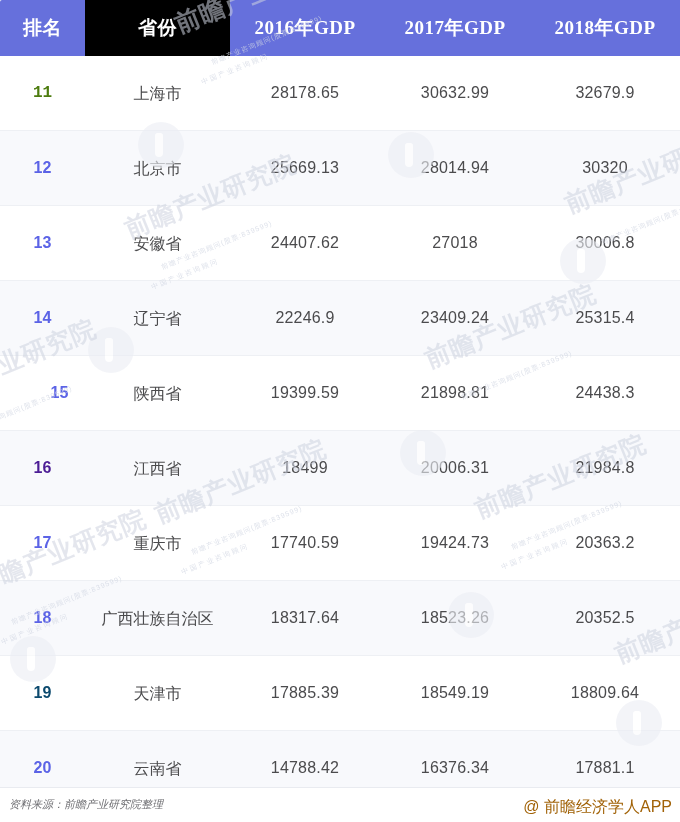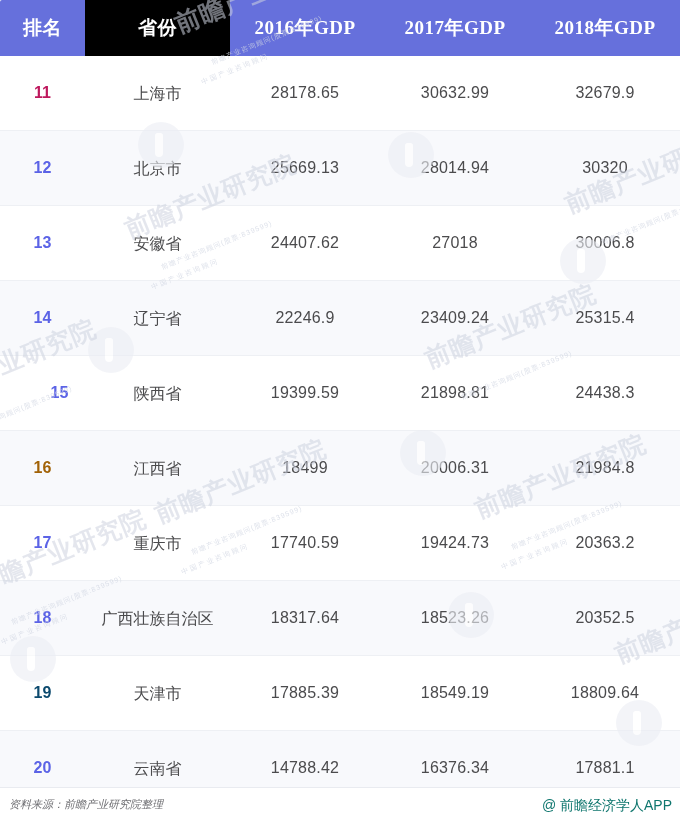--- a/index.html
+++ b/index.html
@@ -172,22 +172,22 @@
     top: 9px;
     font-size: 11px;
     font-style: italic;
     color: #6f6f73;
     font-family: "Liberation Sans", "DejaVu Sans", sans-serif;
   }
   .footer .app {
     position: absolute;
     right: 8px;
     top: 9px;
-    font-size: 14px;
-    color: #0f766e;
+    font-size: 16px;
+    color: #a16207;
   }
 </style>
 </head>
 <body>
 
 <div id="page">
 
   <div class="wm-layer">
     <div class="wm wm-main" style="left:170px; top:10px;">前瞻产业研究院</div>
     <div class="wm wm-code" style="left:210px; top:58px;">前瞻产业咨询顾问(股票:839599)</div>
@@ -243,21 +243,21 @@
         <tr>
           <th style="background: rgb(102, 112, 220);">排名</th>
           <th style="background: #000000;">省份</th>
           <th style="background: rgb(102, 112, 220);">2016年GDP</th>
           <th style="background: rgb(102, 112, 220);">2017年GDP</th>
           <th style="background: rgb(102, 112, 220);">2018年GDP</th>
         </tr>
       </thead>
       <tbody id="tbody">
           <tr class="odd">
-            <td class="rank" style="color: #be185d;">11</td>
+            <td class="rank" style="color: #4d7c0f; font-family: Liberation Mono, monospace;">11</td>
             <td class="prov">上海市</td>
             <td class="num">28178.65</td>
             <td class="num">30632.99</td>
             <td class="num">32679.9</td>
           </tr>
           <tr class="even" style="background: rgb(248, 249, 252);">
             <td class="rank" style="color: rgb(91, 99, 230);">12</td>
             <td class="prov">北京市</td>
             <td class="num">25669.13</td>
             <td class="num">28014.94</td>
@@ -278,21 +278,21 @@
             <td class="num">25315.4</td>
           </tr>
           <tr class="odd">
             <td class="rank" style="color: rgb(91, 99, 230); padding-left: 40px;">15</td>
             <td class="prov">陕西省</td>
             <td class="num">19399.59</td>
             <td class="num">21898.81</td>
             <td class="num">24438.3</td>
           </tr>
           <tr class="even" style="background: rgb(248, 249, 252);">
-            <td class="rank" style="color: #a16207;">16</td>
+            <td class="rank" style="color: #4c1d95;">16</td>
             <td class="prov">江西省</td>
             <td class="num">18499</td>
             <td class="num">20006.31</td>
             <td class="num">21984.8</td>
           </tr>
           <tr class="odd">
             <td class="rank" style="color: rgb(91, 99, 230);">17</td>
             <td class="prov">重庆市</td>
             <td class="num">17740.59</td>
             <td class="num">19424.73</td>

